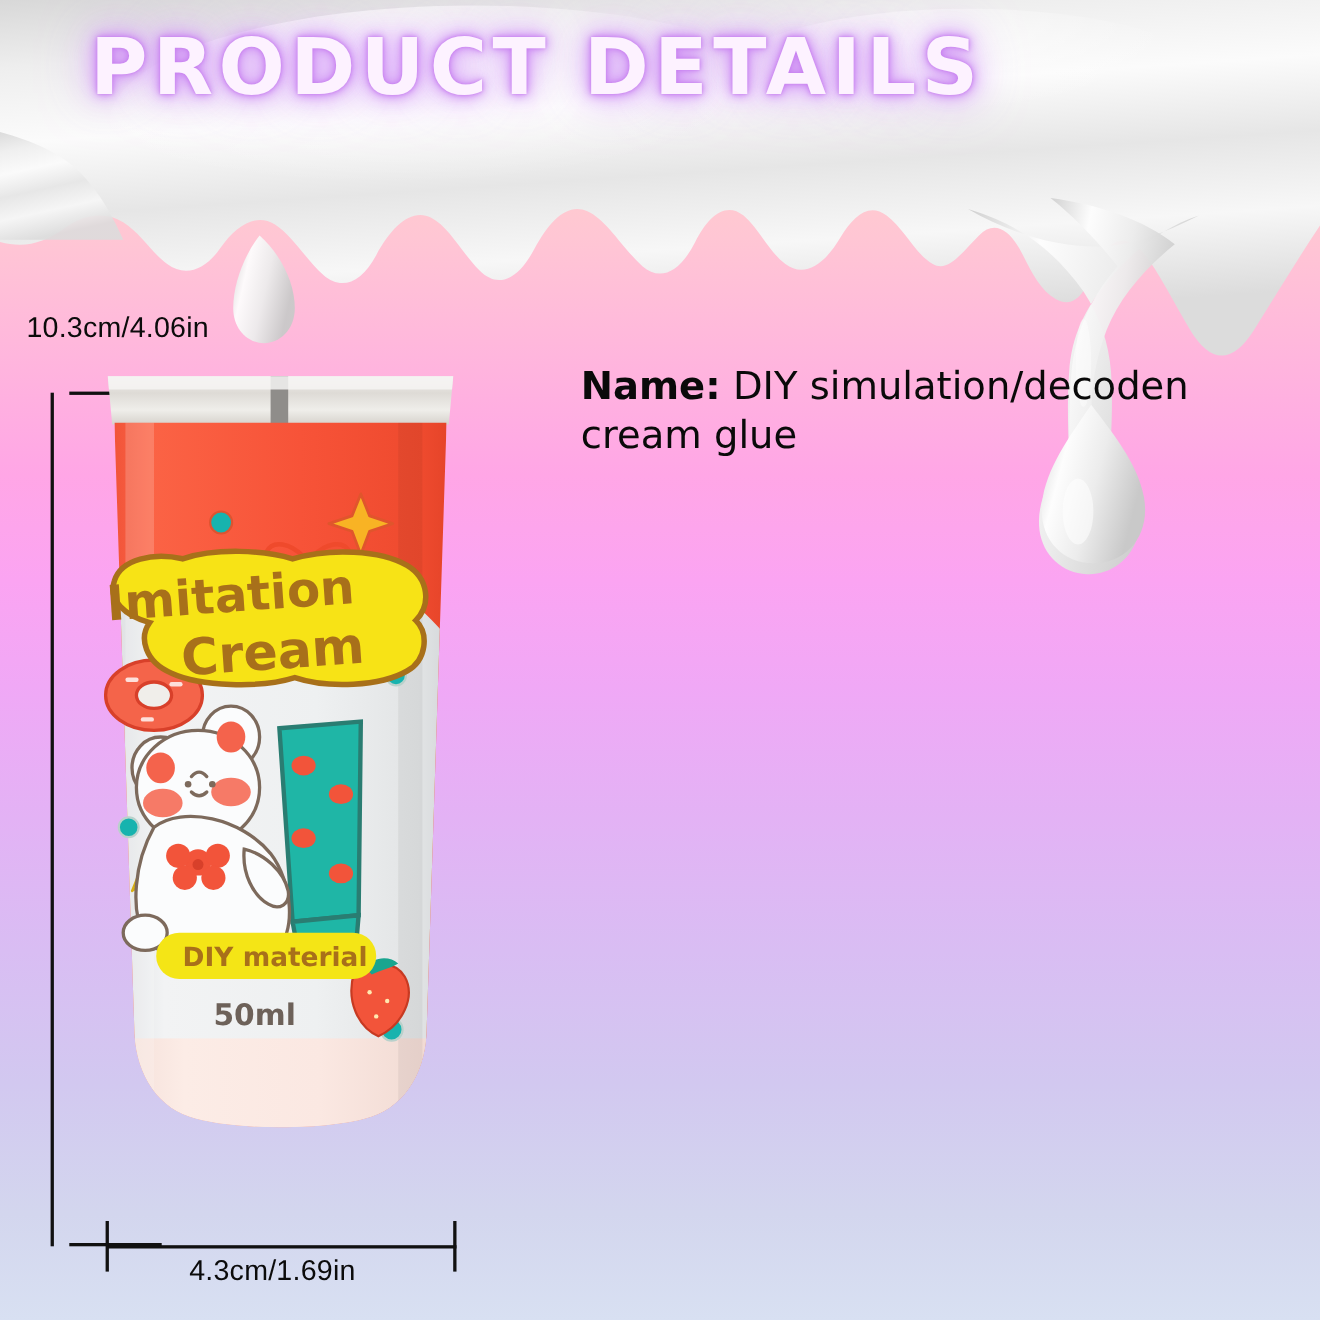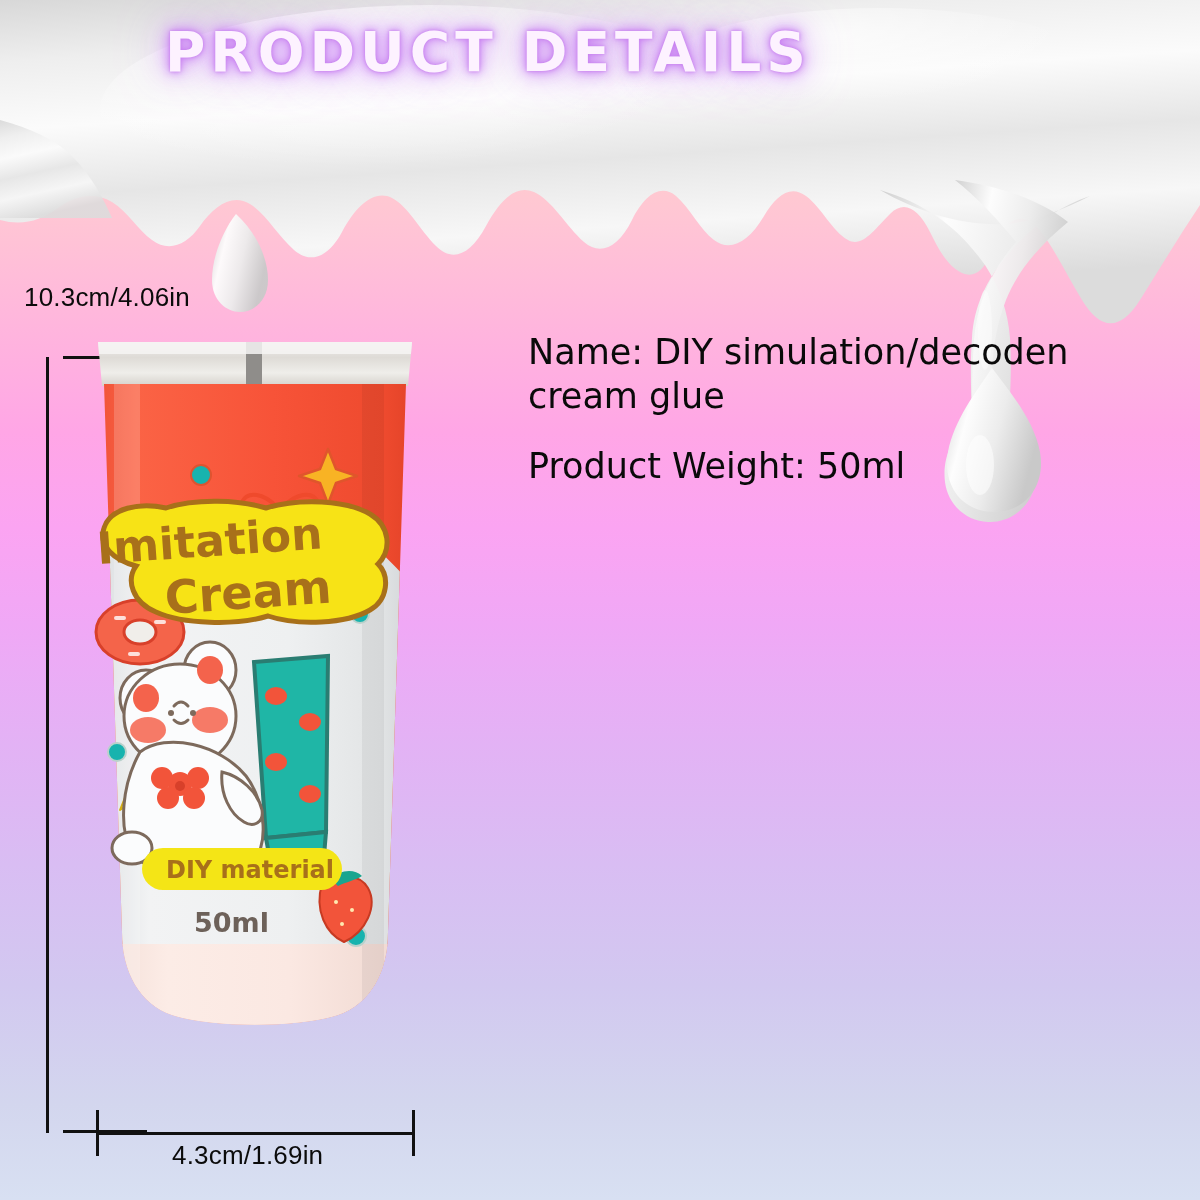--- a/index.html
+++ b/index.html
@@ -26,21 +26,21 @@
 
   
   .cream-layer{position:absolute;left:0;top:0;width:1200px;height:540px;pointer-events:none;}
   .cream-svg{display:block;width:1200px;height:540px;}
 
   
   .heading{
     position:absolute;left:0;top:24px;width:976px;text-align:center;
     font-family:"DejaVu Sans", sans-serif;
     font-weight:700;
-    font-size:55px;
+    font-size:71px;
     letter-spacing:5px;
     color:#fdf2ff;
     text-shadow:
        0 0 3px #c77ef0,
        0 0 8px #c77ef0,
        0 0 16px #d39bf5,
        0 0 30px #deb0fa,
        0 0 48px rgba(210,150,250,.65);
     line-height:1.05;
   }
@@ -70,21 +70,21 @@
   
   .textcol{
     position:absolute;left:528px;top:330px;width:650px;
     font-family:"DejaVu Sans", sans-serif;
     color:#0a0a0a;
     font-size:35px;
     line-height:1.26;
   }
   .para{margin:0 0 26px 0;}
   .para:last-child{margin-bottom:0;}
-  .lead{font-weight:400;}
+  .lead{font-weight:700;}
   .body-text{font-weight:400;}
 </style>
 </head>
 <body>
 
 <div id="page">
 
   <div class="cream-layer">
     <svg class="cream-svg" viewBox="0 0 1200 540" xmlns="http://www.w3.org/2000/svg">
       <defs>
@@ -349,18 +349,15 @@
       <text x="96" y="546" font-family="'DejaVu Sans', sans-serif" font-size="24" font-weight="700" fill="#a8701a" id="badgeTxt">DIY material</text>
 
       <text x="124" y="600" font-family="'DejaVu Sans', sans-serif" font-size="27" font-weight="700" fill="#6d6159" id="volTxt">50ml</text>
     </svg>
   </div>
 
   <div class="textcol">
     <p class="para">
       <span class="lead">Name:</span><span class="body-text"> DIY simulation/decoden cream glue</span>
     </p>
-    <p class="para">
-      <span class="lead">Product Weight:</span><span class="body-text"> 50ml</span>
-    </p>
   </div>
 
 </div>
 
 </body></html>

